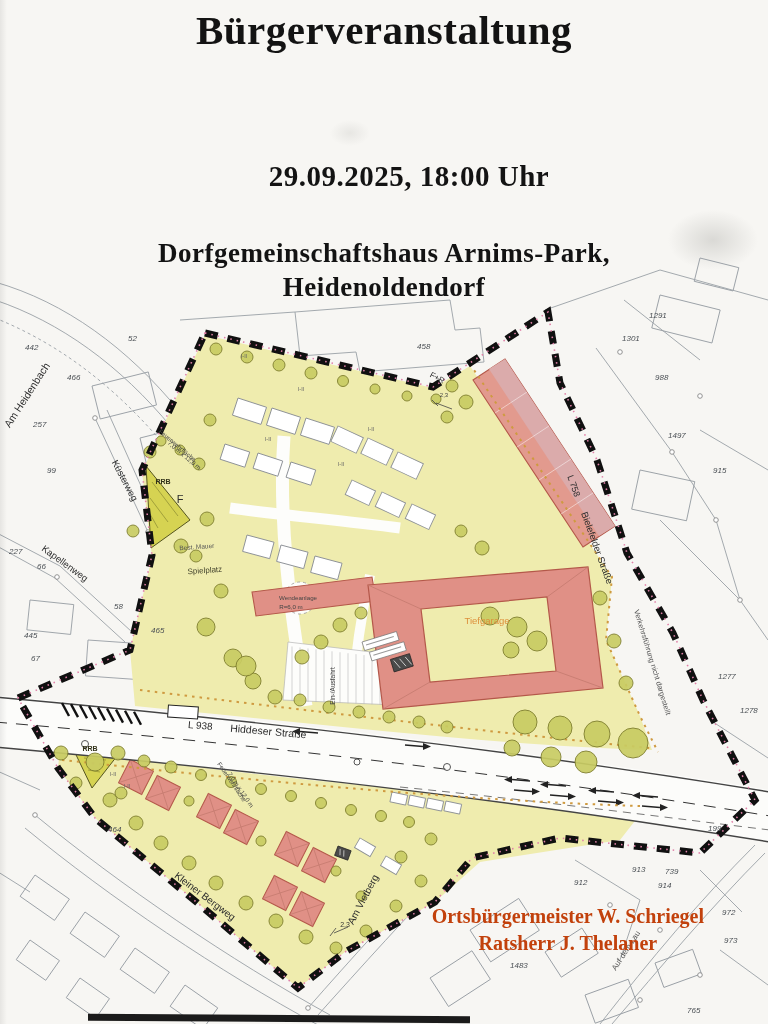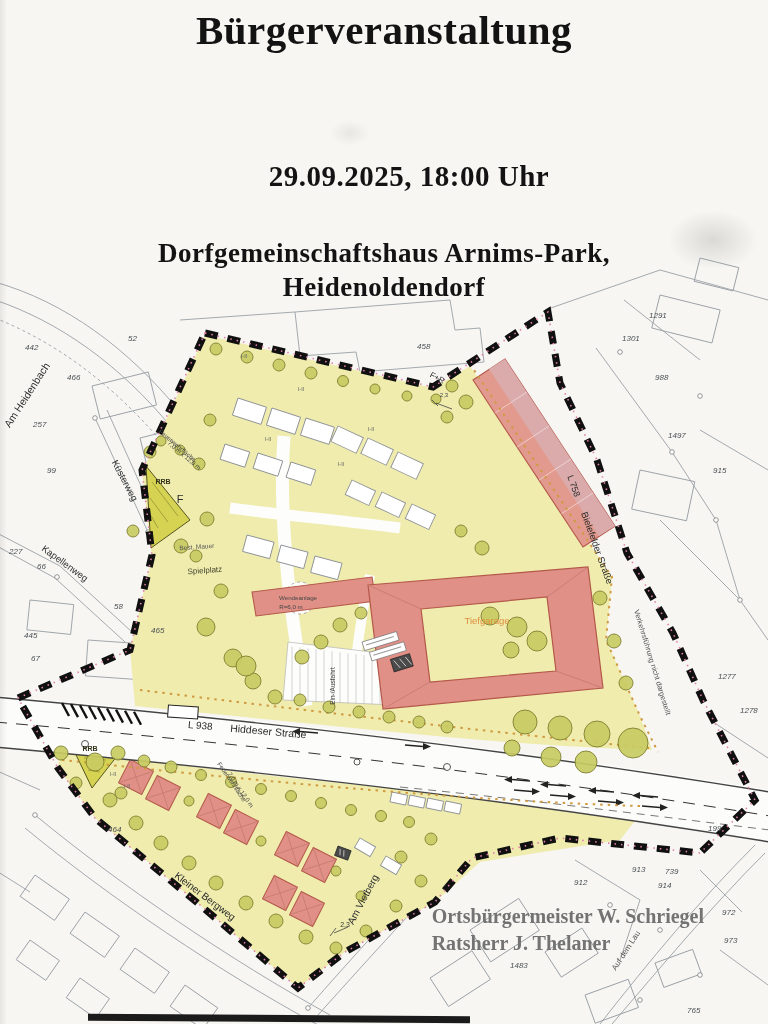--- a/index.html
+++ b/index.html
@@ -4,21 +4,21 @@
 <style>
   html,body{margin:0;padding:0;background:#e9e8e5;}
   .page{position:relative;width:768px;height:1024px;margin:0 auto;background:#f7f6f3;overflow:hidden;
         font-family:"Liberation Serif","DejaVu Serif",serif;}
   .hline{position:absolute;left:0;width:100%;text-align:center;font-weight:bold;color:#131313;letter-spacing:.5px;}
   .t1{top:6px;font-size:41px;}
   .t2{top:52px;font-size:37px;}
   .dt{top:160px;font-size:29px;padding-left:25px;}
   .v1{top:238px;font-size:27px;}
   .v2{top:272px;font-size:27px;}
-  .sig{position:absolute;right:64px;top:903px;text-align:left;font-weight:bold;color:#737373;
+  .sig{position:absolute;right:64px;top:903px;text-align:center;font-weight:bold;color:#c2410c;
        font-size:20px;line-height:1.35;z-index:5;}
   svg.map{position:absolute;left:0;top:0;z-index:1;}
   .blotch{position:absolute;left:668px;top:210px;width:90px;height:60px;z-index:0;
           background:radial-gradient(closest-side,rgba(150,150,145,.30),rgba(150,150,145,0));}
   .blotch2{position:absolute;left:330px;top:120px;width:40px;height:26px;z-index:0;
           background:radial-gradient(closest-side,rgba(160,160,155,.18),rgba(160,160,155,0));}
   .scanbar{position:absolute;left:88px;top:1015px;width:382px;height:7px;background:#1b1b1b;
            transform:rotate(.4deg);z-index:6;}
   .edge{position:absolute;left:0;top:0;width:7px;height:100%;z-index:6;
         background:linear-gradient(to right,rgba(0,0,0,.07),rgba(0,0,0,0));}

